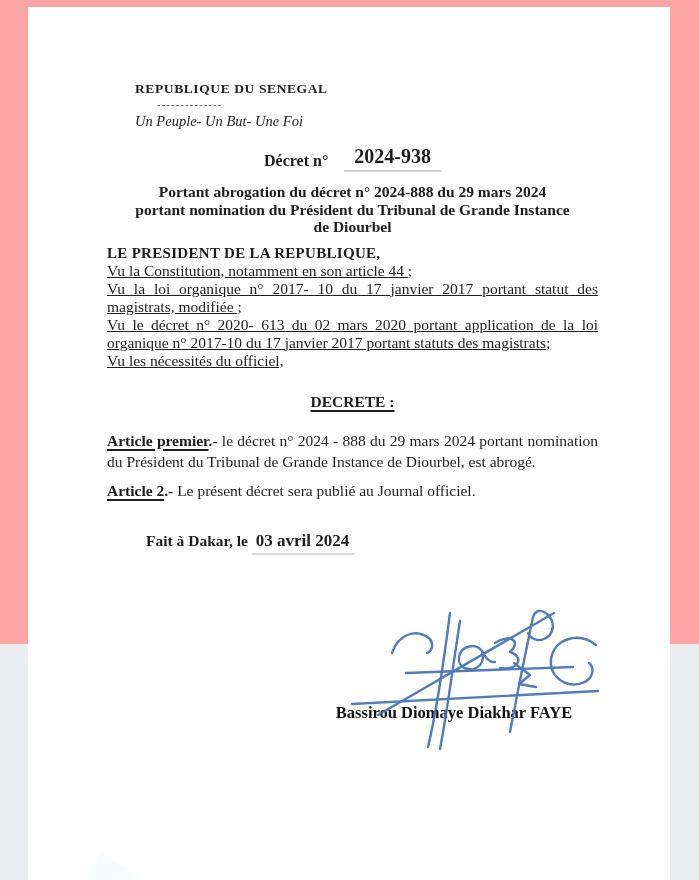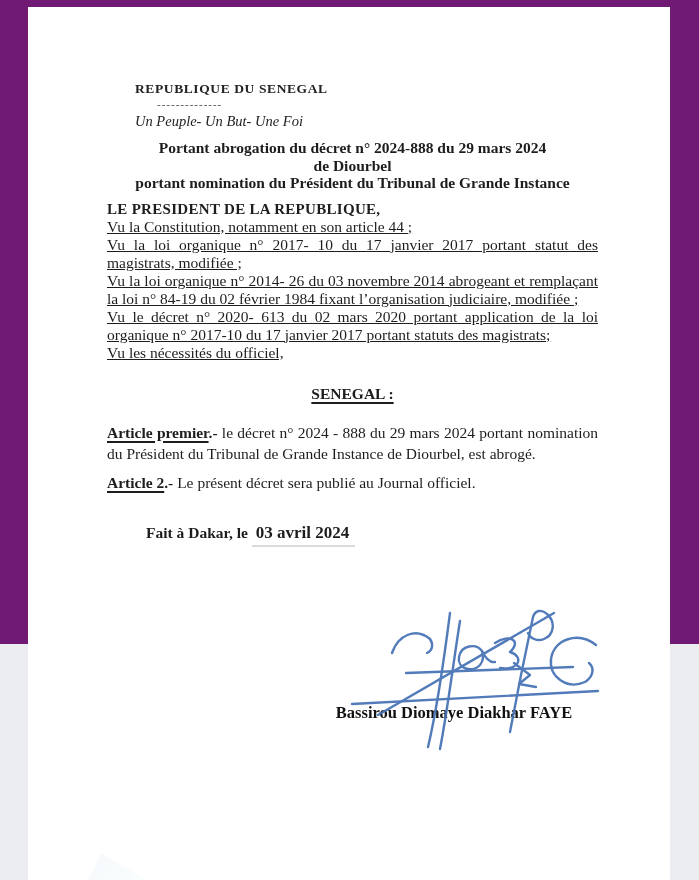--- a/index.html
+++ b/index.html
@@ -8,21 +8,21 @@
     width: 699px;
     height: 880px;
     background: #ecedf1;
     font-family: "Liberation Serif", serif;
     overflow: hidden;
   }
   .stage {
     position: relative;
     width: 699px;
     height: 644px;
-    background: #701a75;
+    background: #fca5a5;
   }
   .page {
     position: absolute;
     left: 28px;
     top: 7px;
     width: 642px;
     height: 873px;
     background: #ffffff;
     color: #1d1d1d;
     box-sizing: border-box;
@@ -175,39 +175,42 @@
 
 <div class="stage">
   <div class="page">
 
     <div class="letterhead">
       <div class="republic">REPUBLIQUE DU SENEGAL</div>
       <div class="dashes">--------------</div>
       <div class="motto">Un Peuple- Un But- Une Foi</div>
     </div>
 
+    <div class="decree-line">
+      <span class="decree-label">Décret n°</span>
+      <span class="decree-number">2024-938</span>
+    </div>
 
     <div class="title-block">
       <div>Portant abrogation du décret n° 2024-888 du 29 mars 2024</div>
+      <div>portant nomination du Président du Tribunal de Grande Instance</div>
       <div>de Diourbel</div>
-      <div>portant nomination du Président du Tribunal de Grande Instance</div>
     </div>
 
     <div class="salutation">LE PRESIDENT DE LA REPUBLIQUE,</div>
 
     <div class="recitals">
       <p>Vu la Constitution, notamment en son article 44 ;</p>
       <p>Vu la loi organique n° 2017- 10 du 17 janvier 2017 portant statut des magistrats, modifiée ;</p>
-      <p>Vu la loi organique n° 2014- 26 du 03 novembre 2014 abrogeant et remplaçant la loi n° 84-19 du 02 février 1984 fixant l’organisation judiciaire, modifiée ;</p>
       <p>Vu le décret n° 2020- 613 du 02 mars 2020 portant application de la loi organique n° 2017-10 du 17 janvier 2017 portant statuts des magistrats;</p>
       <p>Vu les nécessités du officiel,</p>
     </div>
 
     <div class="decree-heading">
-      <span>SENEGAL :</span>
+      <span>DECRETE :</span>
     </div>
 
     <p class="article article-1">
       <span class="article-label">Article premier</span><span class="article-sep">.-</span><span> le décret n° 2024 - 888 du 29 mars 2024 portant nomination du Président du Tribunal de Grande Instance de Diourbel, est abrogé.</span>
     </p>
 
     <p class="article article-2">
       <span class="article-label">Article 2</span><span class="article-sep">.-</span><span> Le présent décret sera publié au Journal officiel.</span>
     </p>
 

